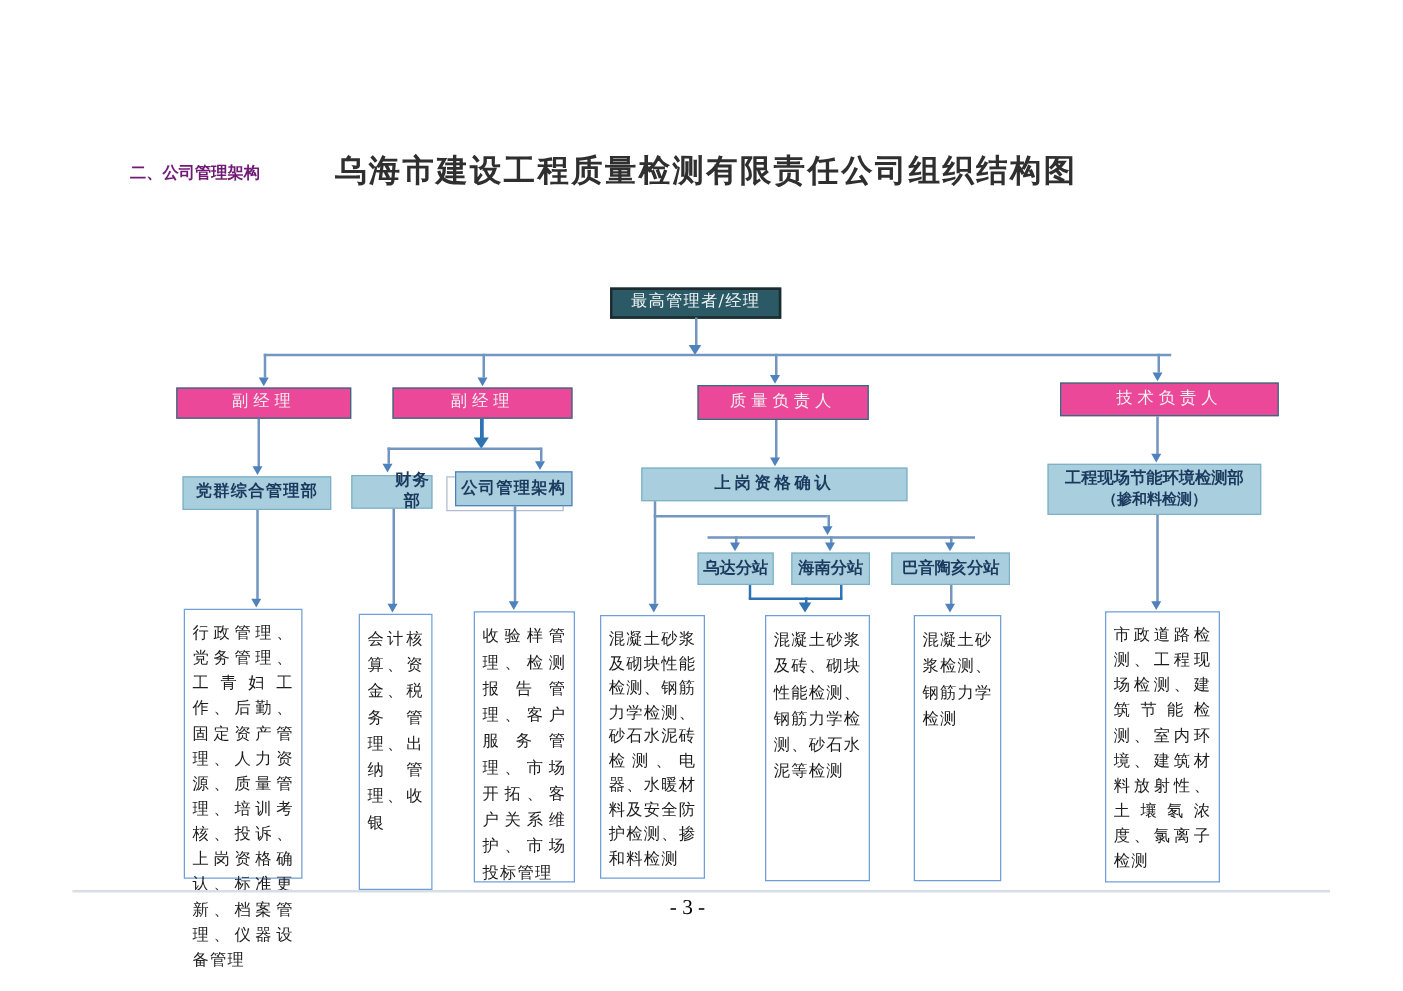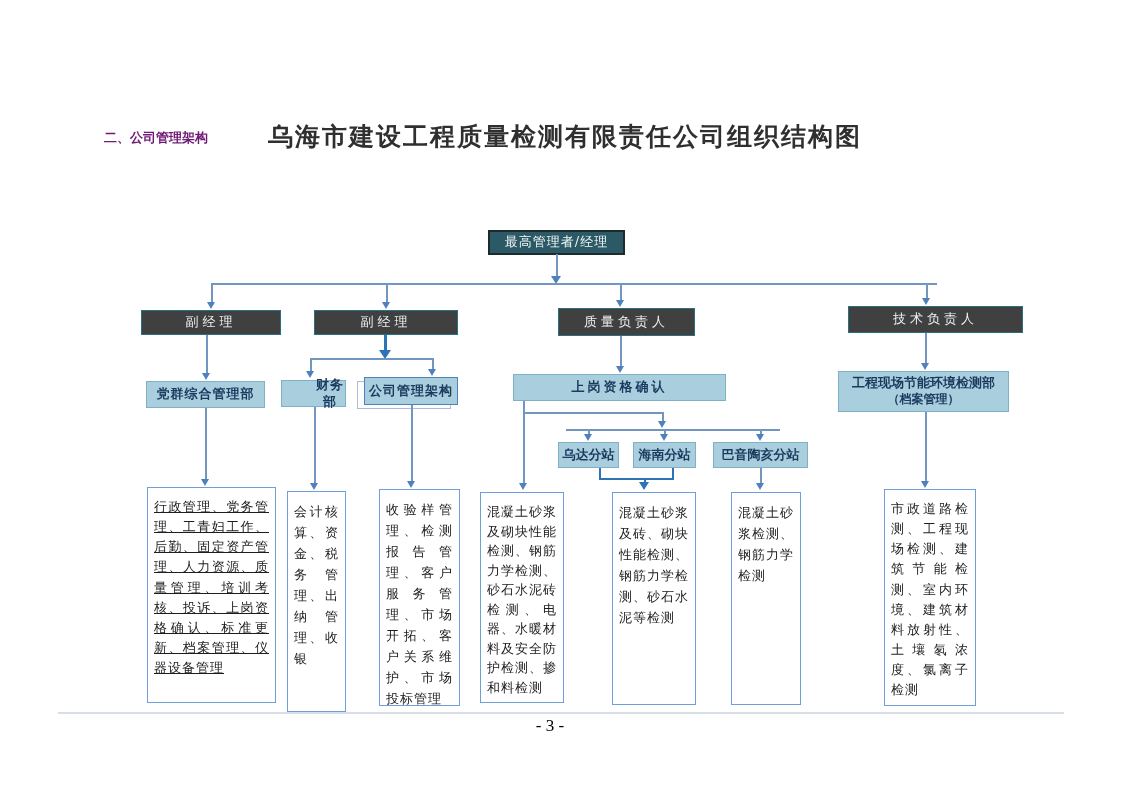--- a/index.html
+++ b/index.html
@@ -5,21 +5,21 @@
   html,body{margin:0;padding:0;background:#fff;}
   #page{position:relative;width:1122px;height:793px;background:#fff;overflow:hidden;
         font-family:"Liberation Sans",sans-serif;}
   .heading{position:absolute;left:104px;top:102px;font-size:13px;font-weight:bold;color:#701a75;margin-top:27px;}
   .title{position:absolute;left:225px;top:120px;width:680px;text-align:center;
          font-family:"Liberation Serif",serif;font-weight:bold;font-size:25px;
          color:#2f2f2f;letter-spacing:2px;}
   .node{position:absolute;display:flex;flex-direction:column;align-items:center;justify-content:center;
         box-sizing:border-box;font-family:"DejaVu Serif",serif;text-align:center;line-height:1.3;}
   .n-dark{background:#2b5a66;border:2px solid #1d2b2e;color:#f2f6f6;font-size:13px;letter-spacing:1px;}
-  .n-teal{background:#404040;border:1px solid #28707f;color:#eef3f3;font-size:13px;letter-spacing:4px;}
+  .n-teal{background:#ec4899;border:1px solid #28707f;color:#eef3f3;font-size:13px;letter-spacing:4px;}
   .n-light{background:#a9cfdf;border:1px solid #7fb0c5;color:#1c3a5e;font-weight:bold;
            font-size:13px;letter-spacing:1px;}
   .sub{font-weight:bold;font-size:12px;letter-spacing:0;}
   .ghost{position:absolute;box-sizing:border-box;background:#fdfdfd;border:1px solid #aebcd0;}
   .duty{position:absolute;box-sizing:border-box;background:#fff;border:1px solid #6f9fd8;
         color:#1d1d1d;font-family:"DejaVu Serif",serif;font-size:13px;line-height:1.62;
         text-align:justify;text-justify:inter-ideograph;letter-spacing:1px;padding:9px 6px;}
   .vline{position:absolute;width:1.5px;background:#7296bf;}
   .hline{position:absolute;height:1.5px;background:#7296bf;}
   .thick{width:3px;background:#2e74b5;}
@@ -91,21 +91,21 @@
   </div>
   <div class="ghost" style="left:357px;top:381px;width:94px;height:28px;"></div>
   <div class="node n-light" style="left:364px;top:377px;width:94px;height:28px;border-color:#4f81bd;">
     <span>公司管理架构</span>
   </div>
   <div class="node n-light" style="left:513px;top:374px;width:213px;height:27px;letter-spacing:3px;">
     <span>上岗资格确认</span>
   </div>
   <div class="node n-light" style="left:838px;top:371px;width:171px;height:41px;letter-spacing:0;">
     <span>工程现场节能环境检测部</span>
-    <span class="sub">（档案管理）</span>
+    <span class="sub">（掺和料检测）</span>
   </div>
 
   <div class="vline" style="left:523px;top:401px;height:82px;"></div>
   <div class="arr" style="left:519px;top:483px;"></div>
   <div class="hline" style="left:523px;top:412px;width:139px;"></div>
   <div class="vline" style="left:662px;top:412px;height:10px;"></div>
   <div class="arr" style="left:658px;top:421px;"></div>
   <div class="hline" style="left:566px;top:429px;width:214px;"></div>
   <div class="vline" style="left:588px;top:429px;height:6px;"></div>
   <div class="arr" style="left:584px;top:434px;"></div>
@@ -133,21 +133,21 @@
   <div class="arr" style="left:756px;top:483px;"></div>
   <div class="vline" style="left:205px;top:408px;height:72px;"></div>
   <div class="arr" style="left:201px;top:479px;"></div>
   <div class="vline" style="left:314px;top:407px;height:77px;"></div>
   <div class="arr" style="left:310px;top:483px;"></div>
   <div class="vline" style="left:411px;top:405px;height:77px;"></div>
   <div class="arr" style="left:407px;top:481px;"></div>
   <div class="vline" style="left:925px;top:412px;height:70px;"></div>
   <div class="arr" style="left:921px;top:481px;"></div>
 
-  <div class="duty" style="left:147px;top:487px;width:129px;height:216px;line-height:1.55;text-decoration:underline;">行政管理、党务管理、工青妇工作、后勤、固定资产管理、人力资源、质量管理、培训考核、投诉、上岗资格确认、标准更新、档案管理、仪器设备管理</div>
+  <div class="duty" style="left:147px;top:487px;width:95px;height:216px;line-height:1.55;">行政管理、党务管理、工青妇工作、后勤、固定资产管理、人力资源、质量管理、培训考核、投诉、上岗资格确认、标准更新、档案管理、仪器设备管理</div>
   <div class="duty" style="left:287px;top:491px;width:59px;height:221px;">会计核算、资金、税务管理、出纳管理、收银</div>
   <div class="duty" style="left:379px;top:489px;width:81px;height:217px;">收验样管理、检测报告管理、客户服务管理、市场开拓、客户关系维护、市场投标管理</div>
   <div class="duty" style="left:480px;top:492px;width:84px;height:211px;line-height:1.5;">混凝土砂浆及砌块性能检测、钢筋力学检测、砂石水泥砖检测、电器、水暖材料及安全防护检测、掺和料检测</div>
   <div class="duty" style="left:612px;top:492px;width:84px;height:213px;">混凝土砂浆及砖、砌块性能检测、钢筋力学检测、砂石水泥等检测</div>
   <div class="duty" style="left:884px;top:489px;width:92px;height:217px;line-height:1.55;">市政道路检测、工程现场检测、建筑节能检测、室内环境、建筑材料放射性、土壤氡浓度、氯离子检测</div>
   <div class="duty" style="left:731px;top:492px;width:70px;height:213px;">混凝土砂浆检测、钢筋力学检测</div>
 
   <div class="footer-rule"></div>
   <div class="page-num">- 3 -</div>
 

